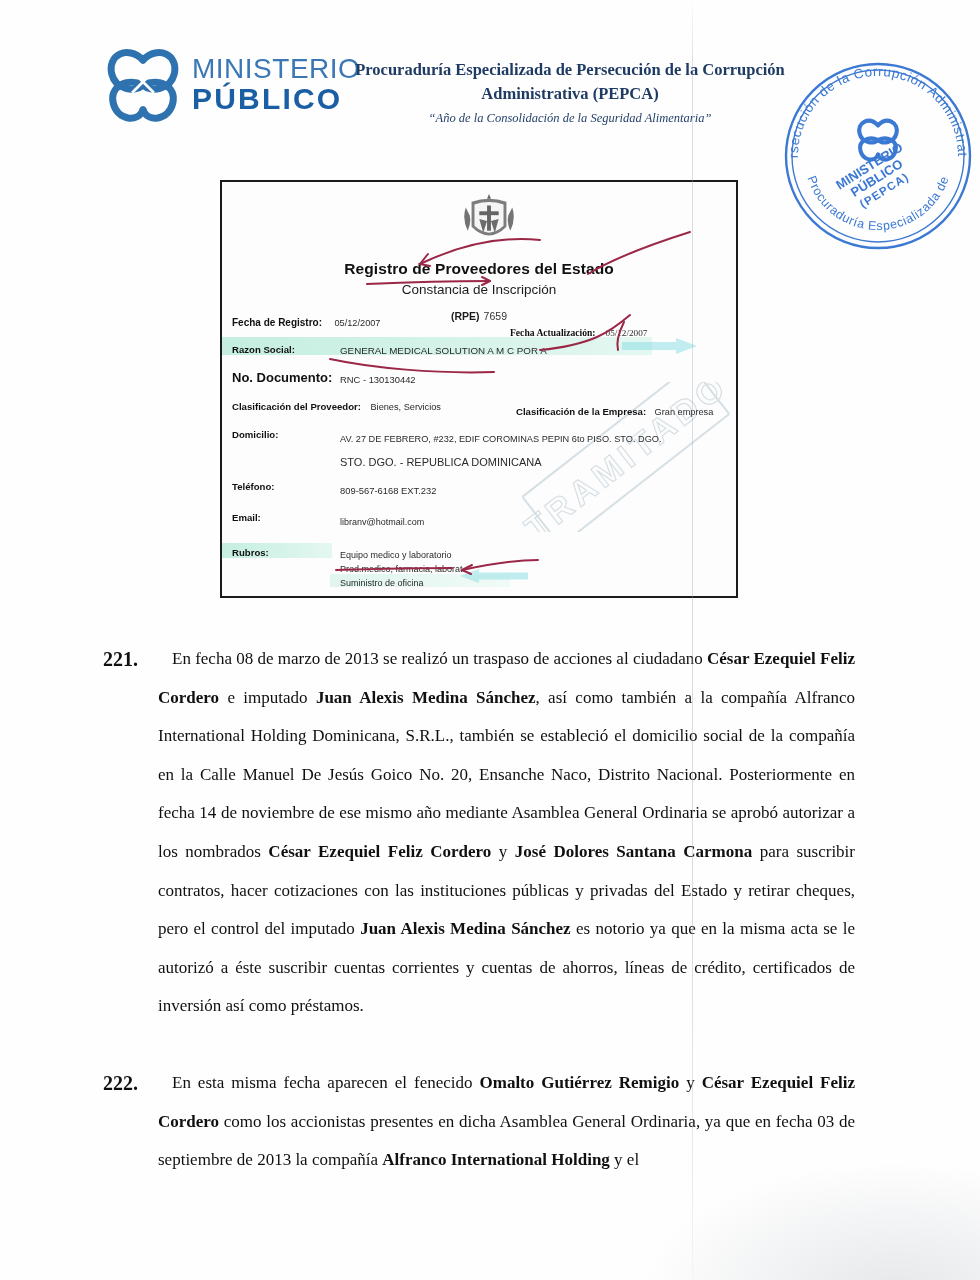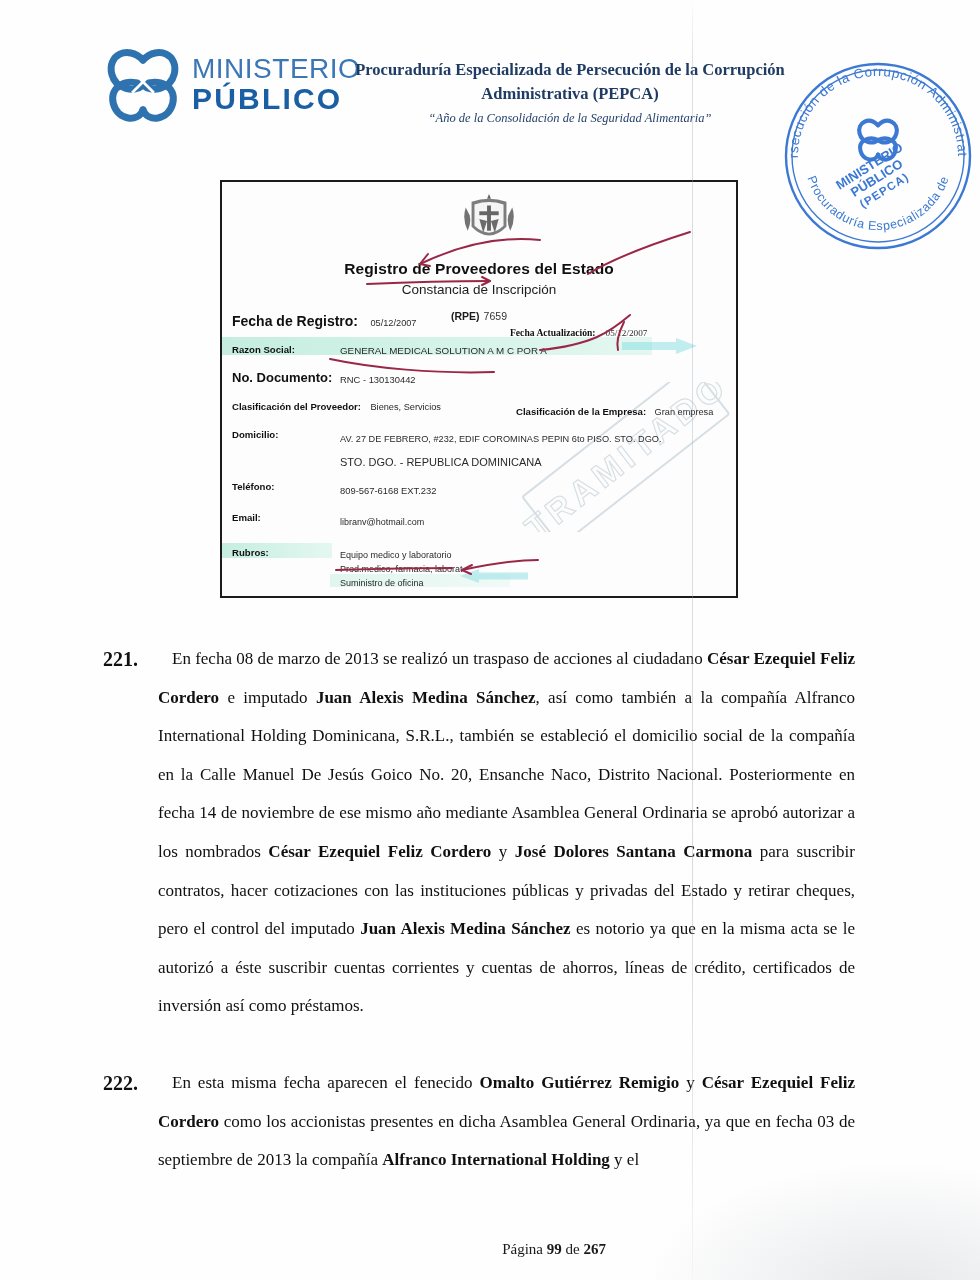--- a/index.html
+++ b/index.html
@@ -330,21 +330,21 @@
       <svg class="tramitado" viewBox="0 0 230 150">
         <g transform="rotate(-38 115 75)" fill="none" stroke="#8fa8b8" stroke-width="2">
           <rect x="8" y="42" width="214" height="62" rx="2"></rect>
         </g>
         <g transform="rotate(-38 115 75)">
           <text x="115" y="86" text-anchor="middle" font-family="Liberation Sans, sans-serif" font-size="34" font-weight="bold" letter-spacing="5" fill="none" stroke="#8fa8b8" stroke-width="1.2">TRAMITADO</text>
         </g>
       </svg>
 
       <div class="rowtext" style="left:10px; top:130px;">
-        <span class="lbl" style="font-size:14px;">Fecha de Registro:</span>
+        <span class="lbl" style="font-size:10px;">Fecha de Registro:</span>
         <span class="val" style="font-size:9.2px; margin-left:8px;">05/12/2007</span>
       </div>
 
       <div class="rowtext" style="left:288px; top:140px;font-family:Liberation Serif, serif;">
         <span class="lbl" style="font-size:9.6px;">Fecha Actualización:</span>
         <span class="val" style="font-size:9.2px; margin-left:6px;">05/12/2007</span>
       </div>
 
       <div class="rowtext" style="left:10px; top:157px;">
         <span class="lbl" style="font-size:9.6px;">Razon Social:</span>
@@ -438,24 +438,16 @@
       <span class="num">221.</span>
       <span class="lead"></span><span><span>En fecha 08 de marzo de 2013 se realizó un traspaso de acciones al ciudadano </span><b>César Ezequiel Feliz Cordero</b><span> e imputado </span><b>Juan Alexis Medina Sánchez</b><span>, así como también a la compañía Alfranco International Holding Dominicana, S.R.L., también se estableció el domicilio social de la compañía en la Calle Manuel De Jesús Goico No. 20, Ensanche Naco, Distrito Nacional. Posteriormente en fecha 14 de noviembre de ese mismo año mediante Asamblea General Ordinaria se aprobó autorizar a los nombrados </span><b>César Ezequiel Feliz Cordero</b><span> y </span><b>José Dolores Santana Carmona</b><span> para suscribir contratos, hacer cotizaciones con las instituciones públicas y privadas del Estado y retirar cheques, pero el control del imputado </span><b>Juan Alexis Medina Sánchez</b><span> es notorio ya que en la misma acta se le autorizó a éste suscribir cuentas corrientes y cuentas de ahorros, líneas de crédito, certificados de inversión así como préstamos.</span></span>
     </div>
 
     <div class="para" style="margin-top:38px;">
       <span class="num">222.</span>
       <span class="lead"></span><span><span>En esta misma fecha aparecen el fenecido </span><b>Omalto Gutiérrez Remigio</b><span> y </span><b>César Ezequiel Feliz Cordero</b><span> como los accionistas presentes en dicha Asamblea General Ordinaria, ya que en fecha 03 de septiembre de 2013 la compañía </span><b>Alfranco International Holding</b><span> y el</span></span>
     </div>
   </div>
 
-  <div class="footer">
-    <span class="pg">
-      <span>Página</span>
-      <b>99</b>
-      <span>de</span>
-      <b>267</b>
-    </span>
-  </div>
 
   <div class="scanshadow"></div>
   <div class="scanline"></div>
 </div>
 
 </body></html>

